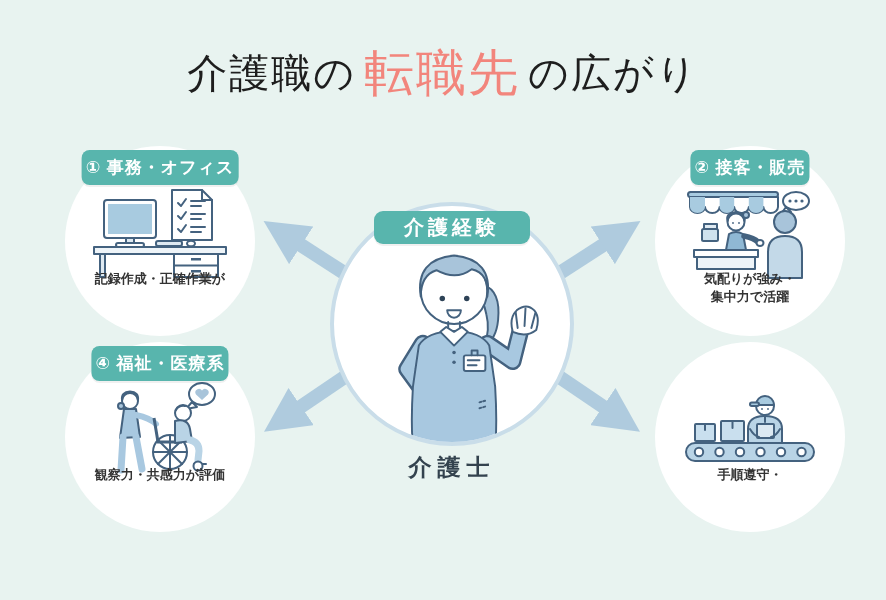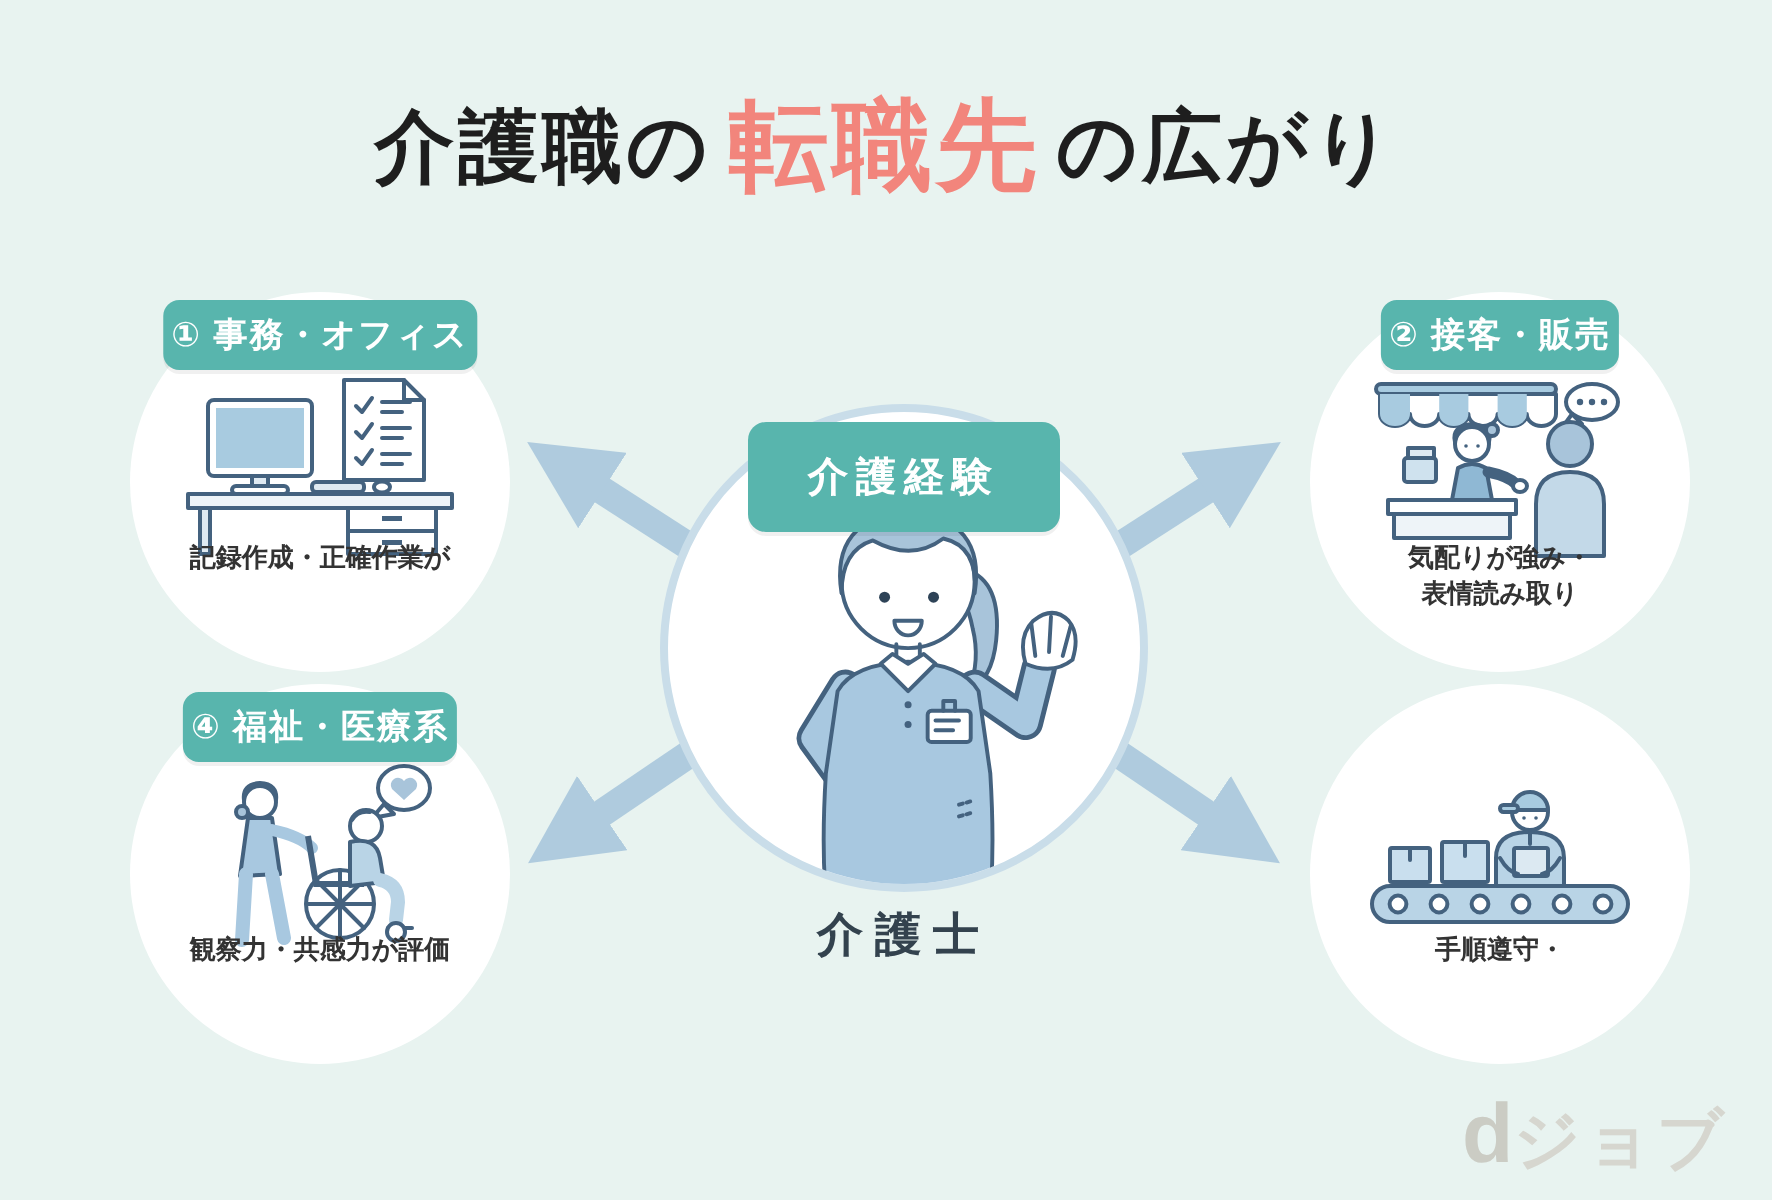--- a/index.html
+++ b/index.html
@@ -7,33 +7,33 @@
     --arrow:#afcbde; --ring:#c9dde9; --ink:#44627f; --fill-mid:#a8c8e0;
     --fill-soft:#cfe2ee; --caption:#333333; --label:#33424e; --logo:#d6d6cf;
   }
   *{margin:0;padding:0;box-sizing:border-box;}
   html,body{width:886px;height:600px;overflow:hidden;}
   body{font-family:"Liberation Sans","DejaVu Sans",sans-serif;background:var(--bg);}
   .stage{position:absolute;inset:0;width:886px;height:600px;background:var(--bg);}
 
   
   .title{position:absolute;top:40px;left:0;width:100%;text-align:center;
-    font-weight:bold;color:var(--title);font-size:40px;letter-spacing:2px;white-space:nowrap;}
+    font-weight:normal;color:var(--title);font-size:40px;letter-spacing:2px;white-space:nowrap;}
   .title .hl{color:var(--hl);font-size:50px;margin:0 8px;vertical-align:-3px;}
 
   
   .arrows{position:absolute;inset:0;}
 
   
   .center-circle{position:absolute;left:330px;top:202px;width:244px;height:244px;
     border-radius:50%;background:#fff;border:4px solid var(--ring);overflow:hidden;}
   .center-fig{position:absolute;left:24px;top:28px;}
   .center-badge{position:absolute;left:452px;top:211px;transform:translateX(-50%);
     background:var(--teal);color:#fff;font-weight:bold;font-size:20px;letter-spacing:4px;
-    padding:14px 30px;border-radius:9px;white-space:nowrap;box-shadow:0 2px 0 rgba(0,0,0,.06);}
+    padding:3px 30px;border-radius:9px;white-space:nowrap;box-shadow:0 2px 0 rgba(0,0,0,.06);}
   .center-label{position:absolute;left:330px;top:452px;width:244px;text-align:center;
     font-size:23px;font-weight:bold;color:var(--label);letter-spacing:6px;}
 
   
   .card{position:absolute;width:190px;height:200px;}
   .card .circle{position:absolute;left:0;top:0;width:190px;height:190px;border-radius:50%;background:#fff;}
   .card .badge{position:absolute;top:4px;left:50%;transform:translateX(-50%);z-index:2;
     background:var(--teal);color:#fff;font-weight:bold;font-size:17px;letter-spacing:1px;
     padding:6px 4px;border-radius:8px;white-space:nowrap;box-shadow:0 2px 0 rgba(0,0,0,.06);}
   .card .icon{position:absolute;top:40px;left:50%;transform:translateX(-50%);z-index:1;}
@@ -184,21 +184,21 @@
       <rect x="22" y="43" width="16" height="12" rx="1.5" fill="#cfe2ee" class="ln"></rect>
 
       <rect x="14" y="64" width="64" height="7" fill="#ffffff" class="ln"></rect>
       <rect x="17" y="71" width="58" height="12" fill="#eef4f8" class="ln"></rect>
 
       <circle cx="105" cy="36" r="11" fill="#a8c4da" class="ln"></circle>
       <path d="M88,92 v-26 q0,-16 17,-16 q17,0 17,16 v26 z" fill="#c3d9e8" class="ln"></path>
     </svg>
     <div class="caption">
       <div>気配りが強み・</div>
-      <div>表情読み取り</div>
+      <div>集中力で活躍</div>
     </div>
   </div>
 
   <div class="card bl">
     <div class="circle"></div>
     <div class="badge">④ 福祉・医療系</div>
     <svg class="icon tall" width="140" height="100" viewBox="0 0 140 100">
 
       <ellipse cx="112" cy="18" rx="13" ry="11" fill="#ffffff" class="ln"></ellipse>
       <path d="M102,26 l-6,7 l11,-2 z" fill="#ffffff" class="ln"></path>
@@ -255,15 +255,14 @@
       <circle cx="60" cy="70" r="4.2" fill="#ffffff" class="ln"></circle>
       <circle cx="80.5" cy="70" r="4.2" fill="#ffffff" class="ln"></circle>
       <circle cx="101" cy="70" r="4.2" fill="#ffffff" class="ln"></circle>
       <circle cx="121.5" cy="70" r="4.2" fill="#ffffff" class="ln"></circle>
     </svg>
     <div class="caption">
       <div>手順遵守・</div>
     </div>
   </div>
 
-  <div class="logo"><span class="d">d</span><span class="rest">ジョブ</span></div>
 
 </div>
 
 </body></html>

